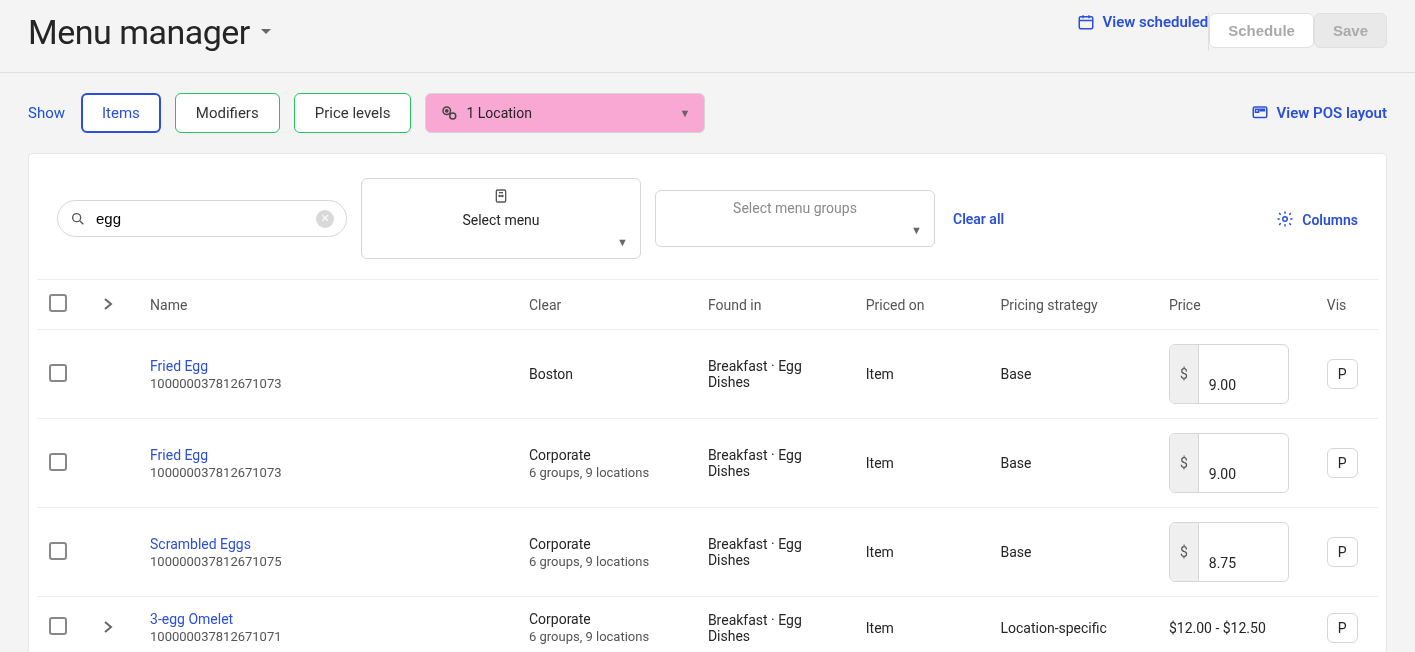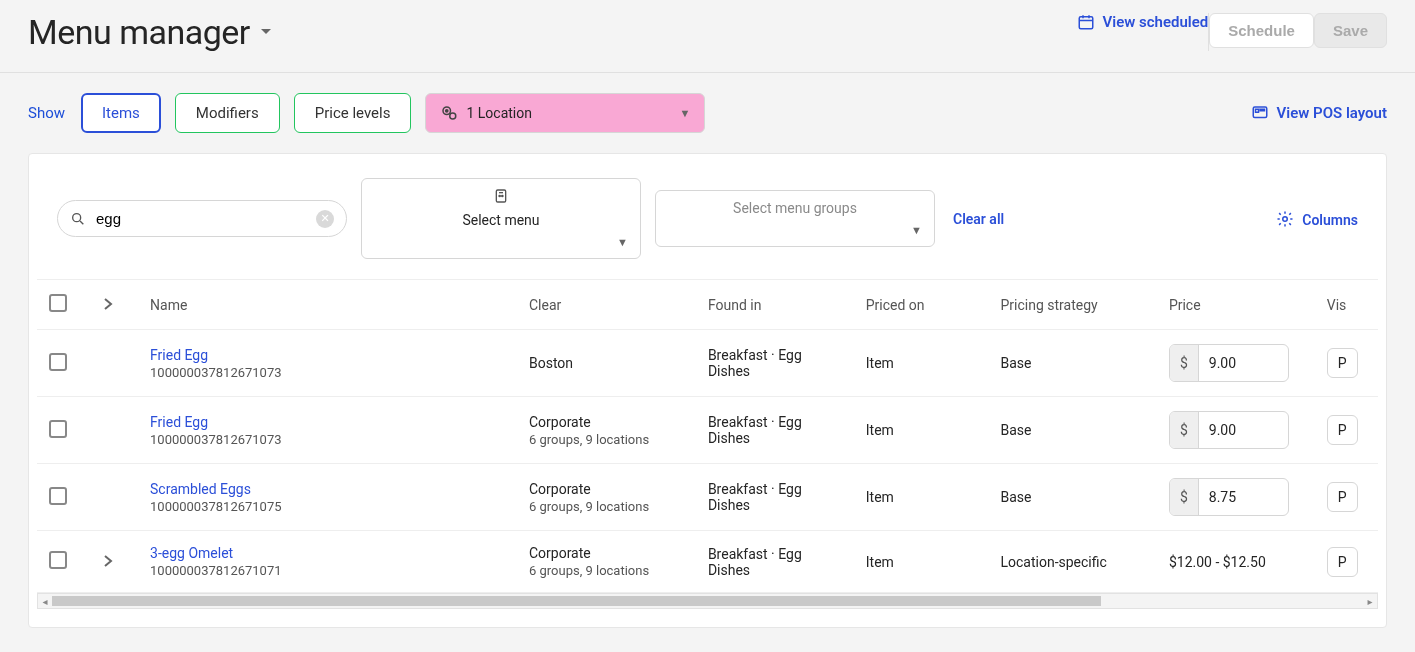--- a/index.html
+++ b/index.html
@@ -101,21 +101,21 @@
   }
   .chev-icon { color:#666; font-size:14px; cursor:pointer; display:inline-block; }
   .price-input {
     display:flex; align-items:stretch; border:1px solid #d6d6d6; border-radius:6px;
     overflow:hidden; width:120px; background:#fff;
   }
   .price-prefix {
     background:#efefef; padding:6px 10px; color:#555; border-right:1px solid #d6d6d6;
     display:flex; align-items:center;
   }
-  .price-val { padding:10px 10px; flex:1; }
+  .price-val { padding:10px 10px; flex:1;margin-top:22px; }
   .p-chip { border:1px solid #d6d6d6; border-radius:6px; padding:6px 10px; background:#fff; display:inline-block;}
   .scroll-strip {
     display:flex; align-items:center; height:16px; margin:0 8px; background:#f4f4f4;
     border:1px solid #e2e2e2;
   }
   .scroll-arrow { width:14px; text-align:center; color:#888; font-size:10px;}
   .scroll-track { flex:1; height:12px; background:#f4f4f4; position:relative;}
   .scroll-thumb { position:absolute; left:0; top:1px; height:10px; width:80%; background:#c9c9c9;}
   svg { display:block; }
 </style>

